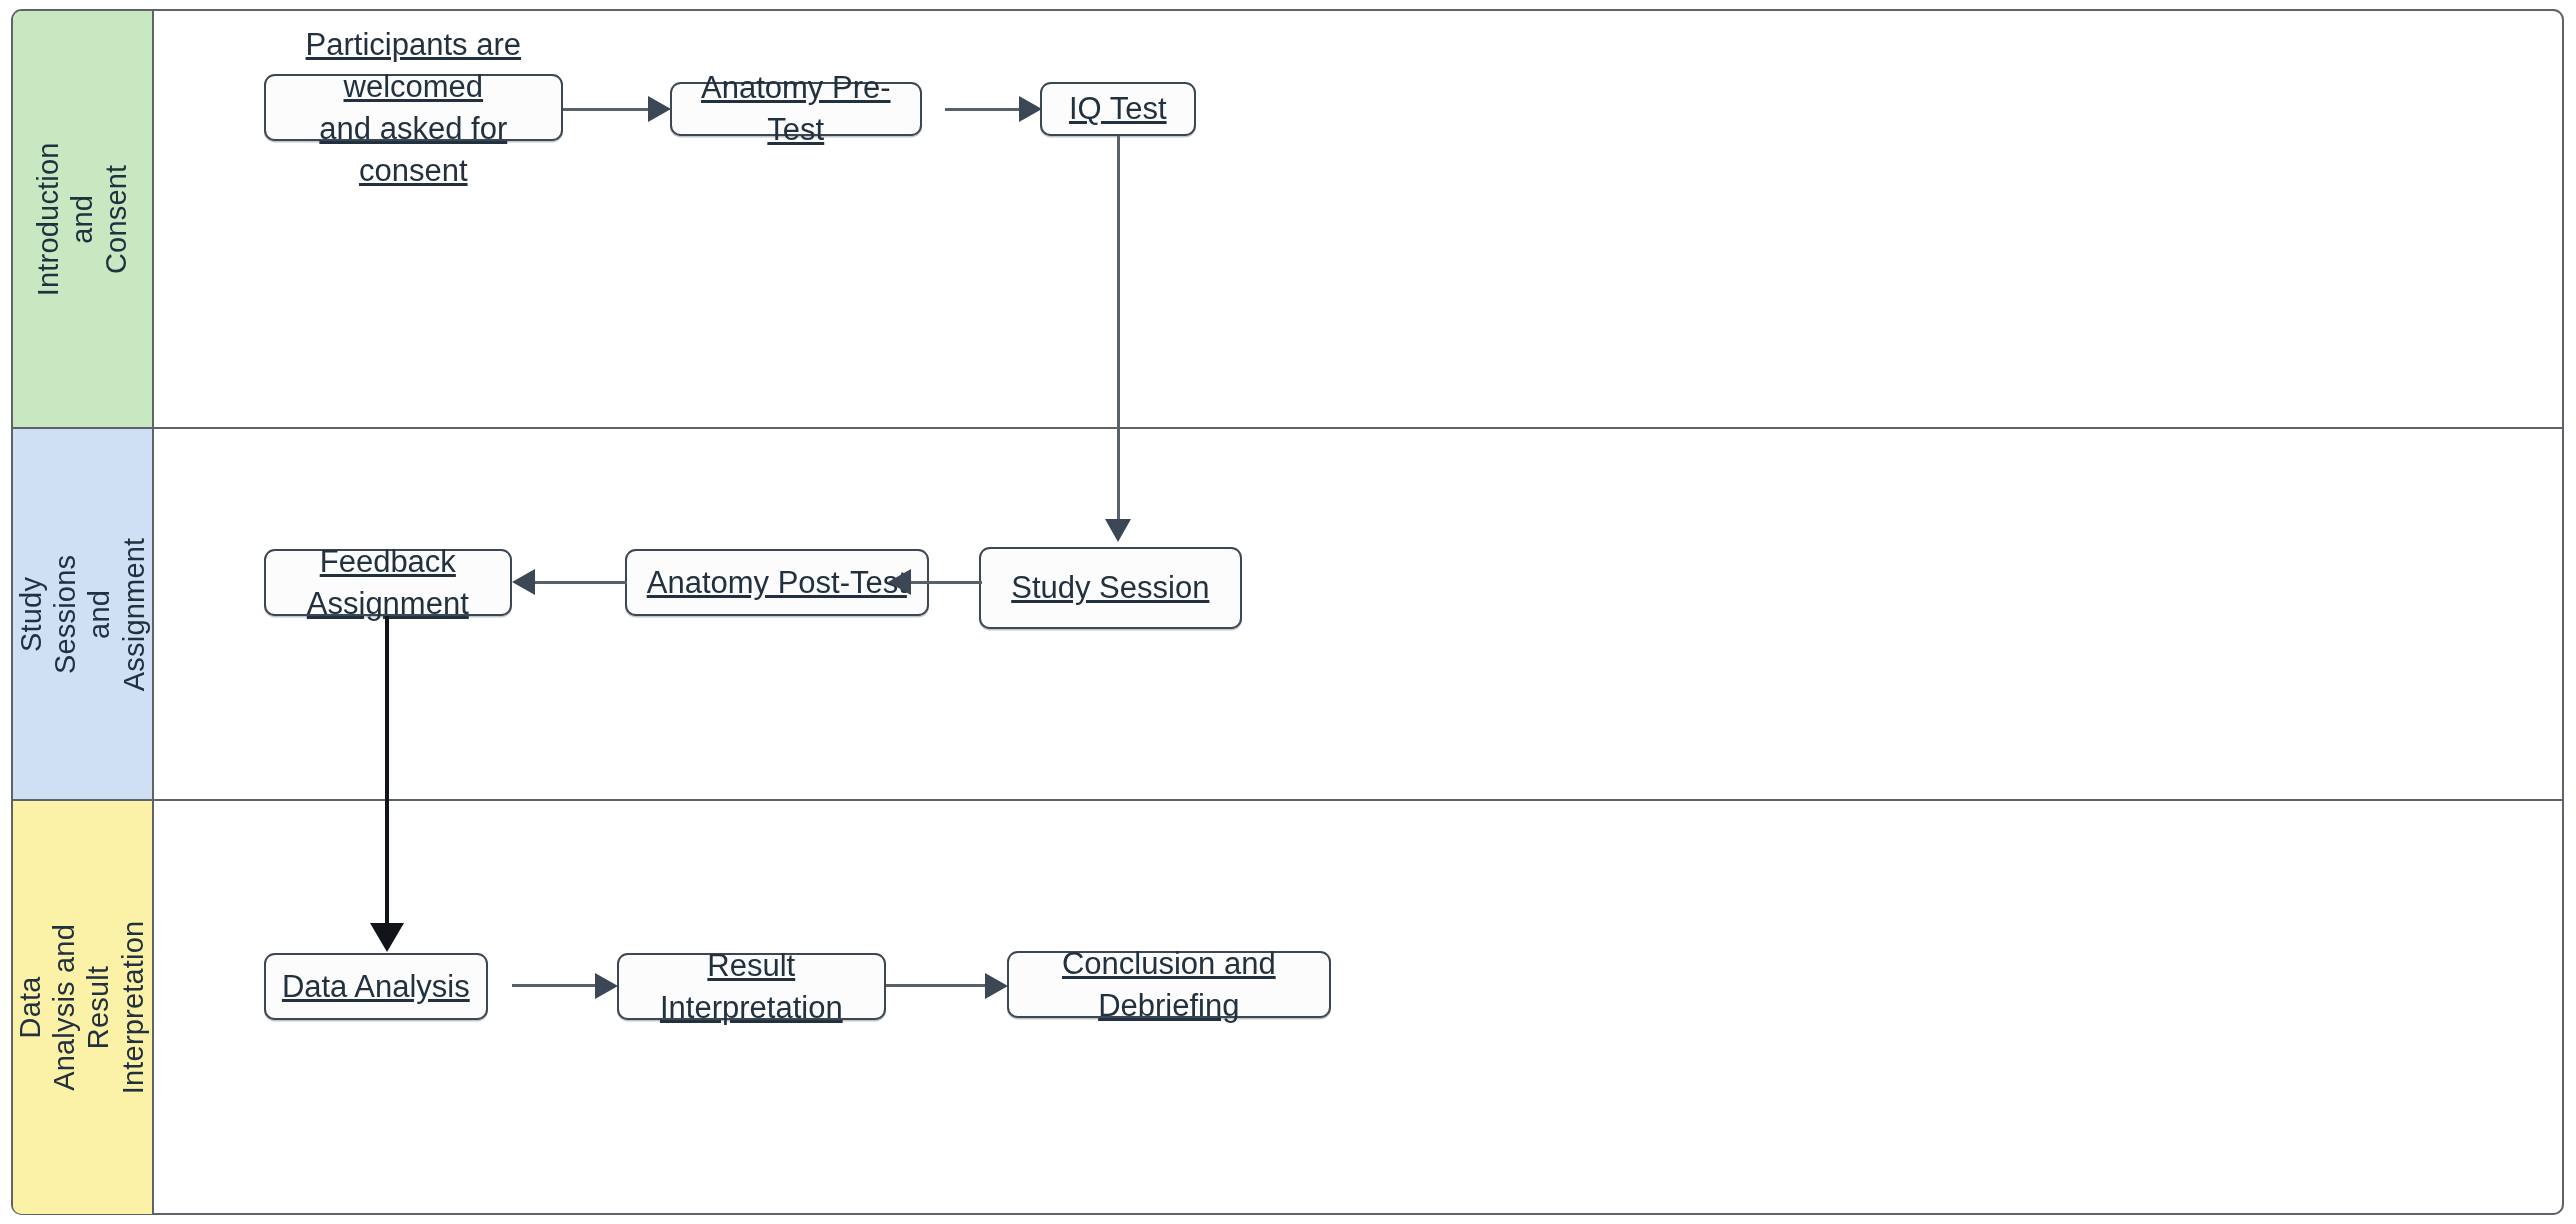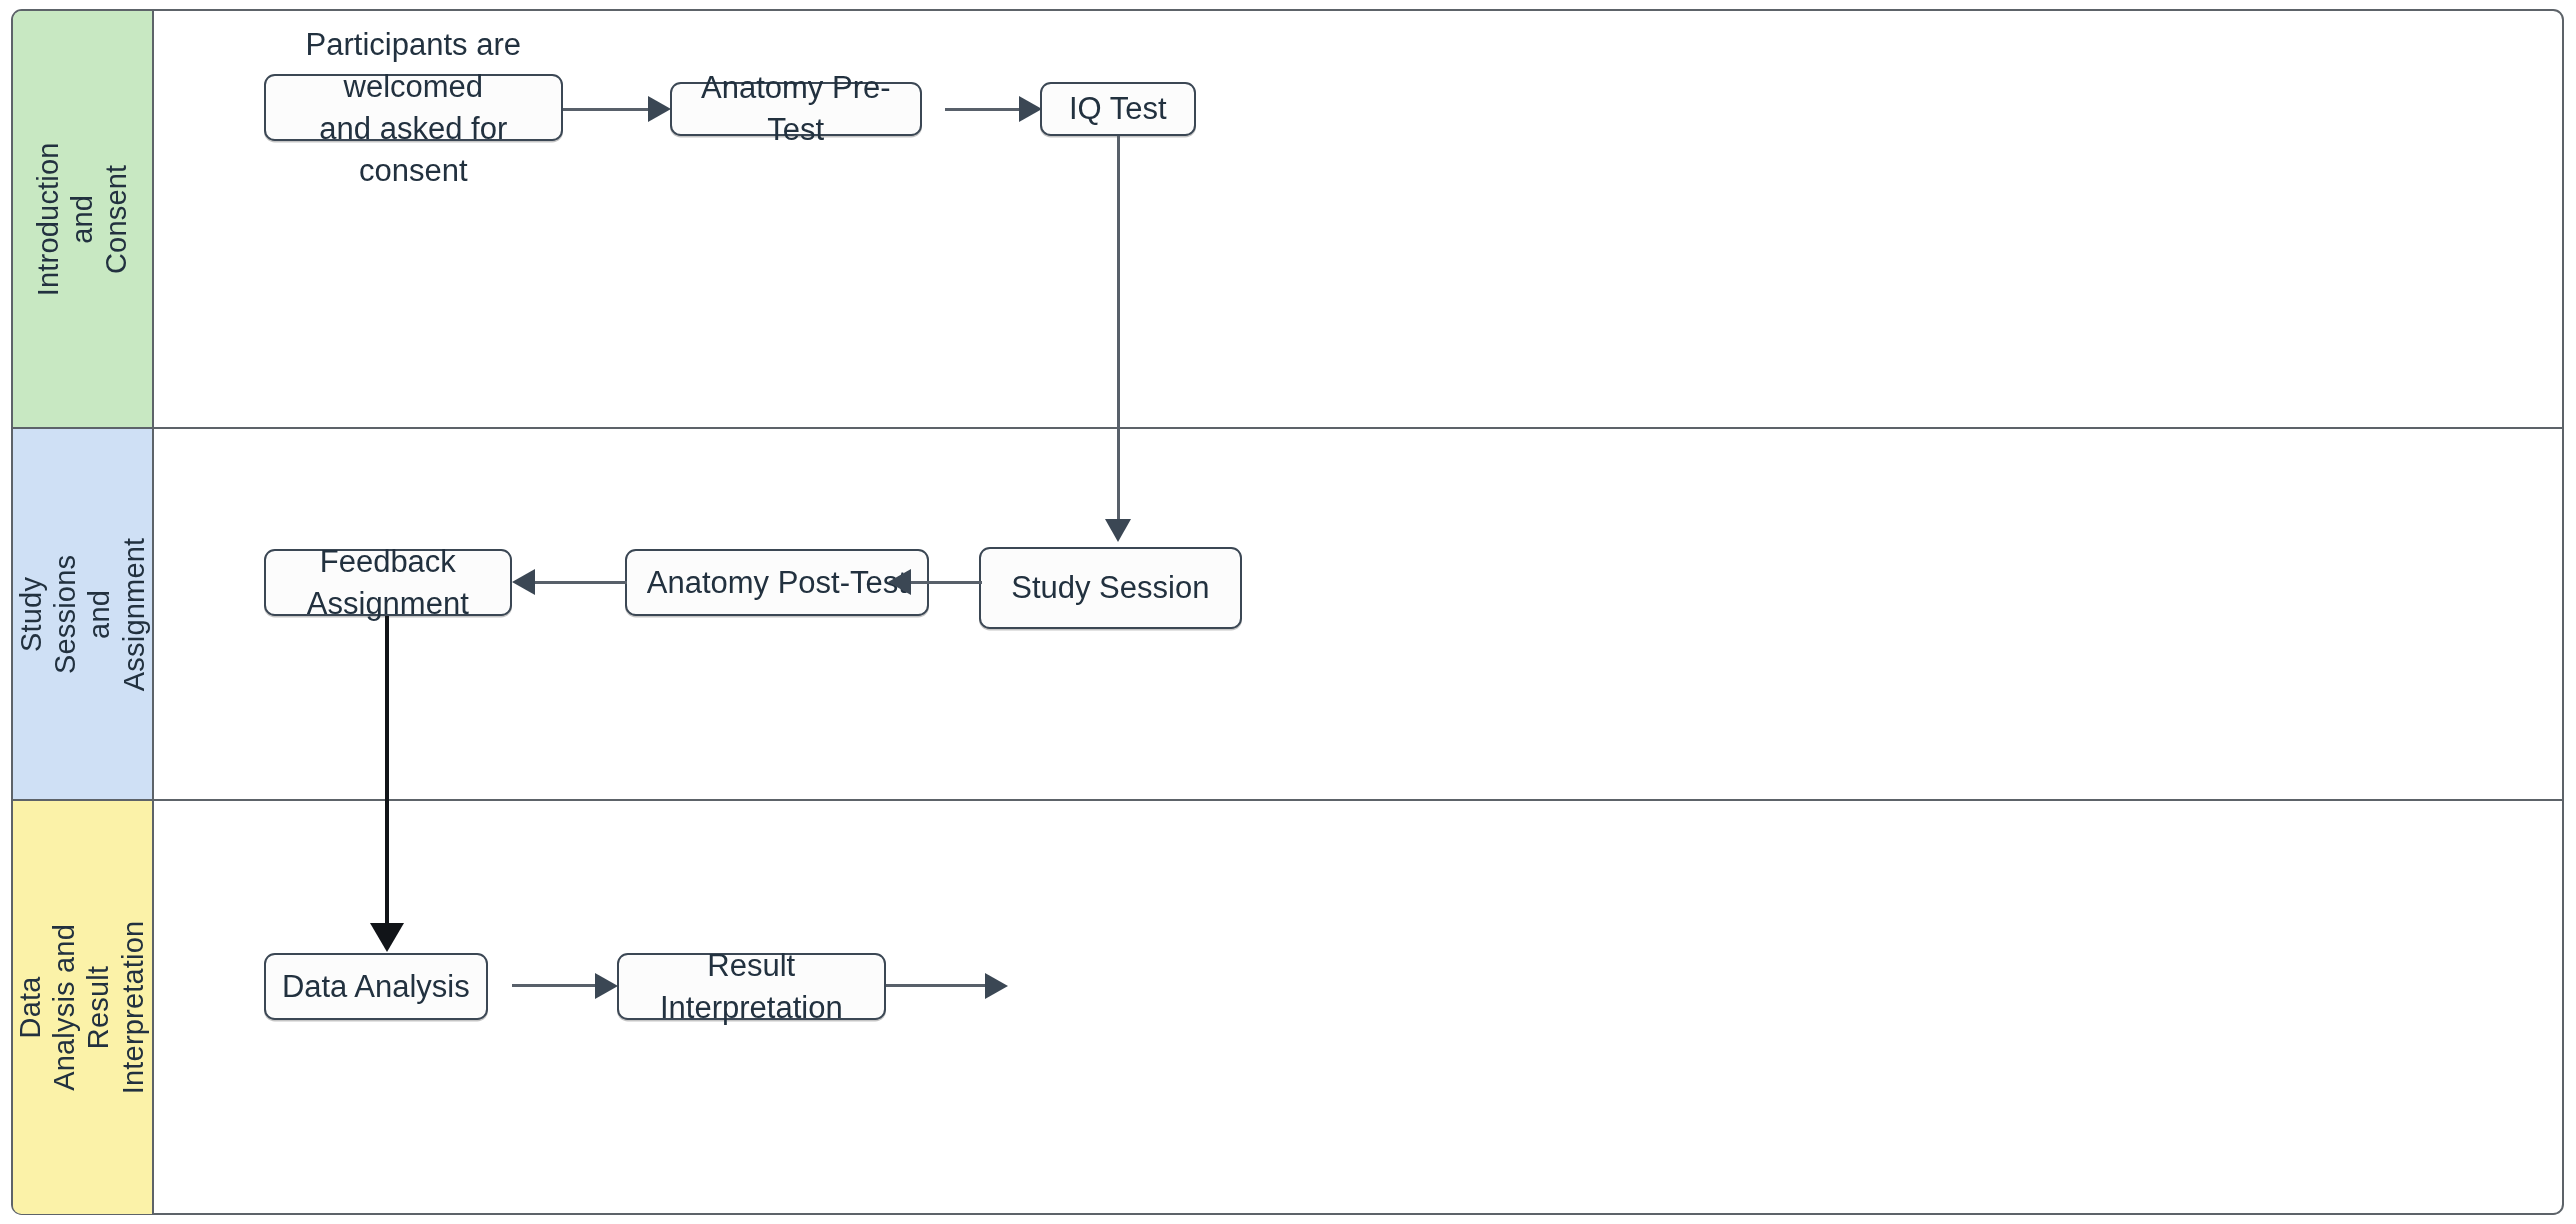--- a/index.html
+++ b/index.html
@@ -88,20 +88,21 @@
     display: flex;
     align-items: center;
     justify-content: center;
     text-align: center;
     color: #22313f;
     font-size: 31px;
     line-height: 1.35;
     padding: 4.6px 12.4px;
     white-space: pre-line;
     box-shadow: 0 1.5px 0 0 rgba(90,90,90,0.35);
+    text-decoration: underline;
   }
 
   
   .edge-h, .edge-v {
     position: absolute;
     background: #58606a;
   }
   .edge-h { height: 3.1px; }
   .edge-v { width: 3.1px; }
   .edge-h.thick, .edge-v.thick { background: #111418; }
@@ -192,20 +193,21 @@
       <div class="lane-header">
         <div class="lane-header-label">Data Analysis and
 Result Interpretation</div>
       </div>
       <div class="lane-body">
 
         <div class="node" style="left:110px; top:152px; width:224px; height:67px;">Data Analysis</div>
 
         <div class="node" style="left:463px; top:152px; width:269px; height:67px;">Result Interpretation</div>
 
+        <div class="node" style="left:853px; top:150px; width:324px; height:67px;">Conclusion and Debriefing</div>
 
         <div class="edge-v thick" style="left:231px; top:0px; height:122px;"></div>
         <div class="arrow down thick" style="left:216px; top:122px;"></div>
 
         <div class="edge-h" style="left:358px; top:183px; width:91px;"></div>
         <div class="arrow right" style="left:441px; top:172px;"></div>
 
         <div class="edge-h" style="left:732px; top:183px; width:107px;"></div>
         <div class="arrow right" style="left:831px; top:172px;"></div>
       </div>

